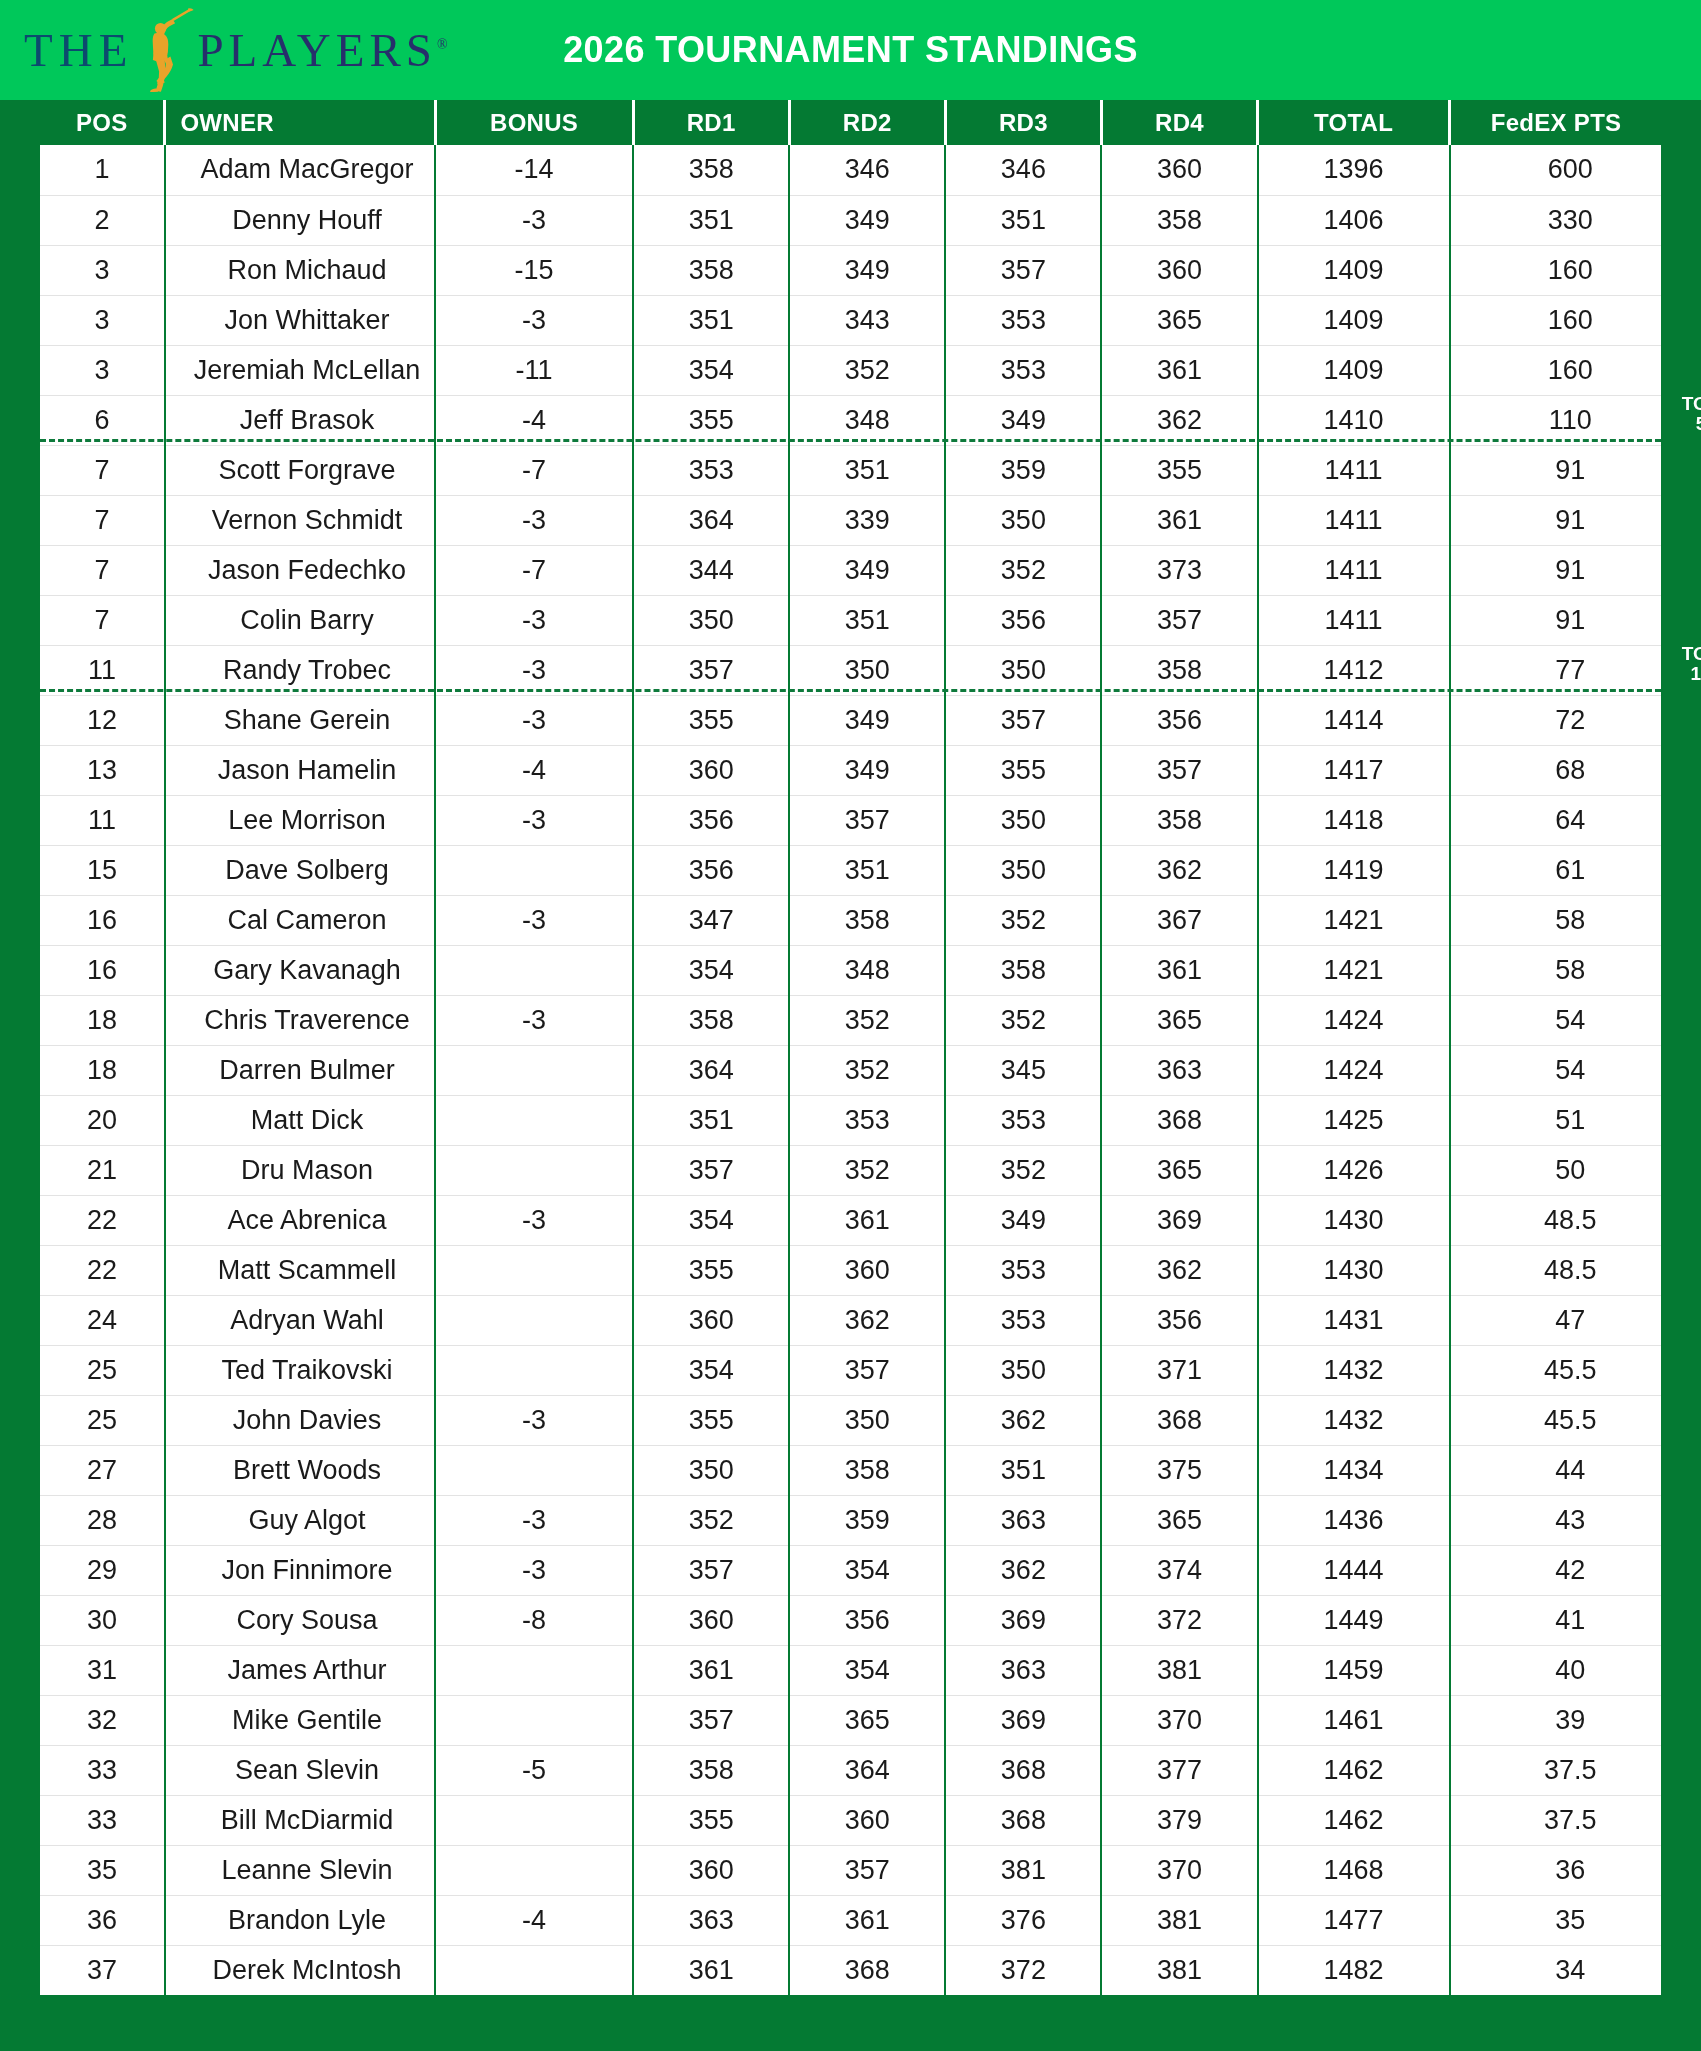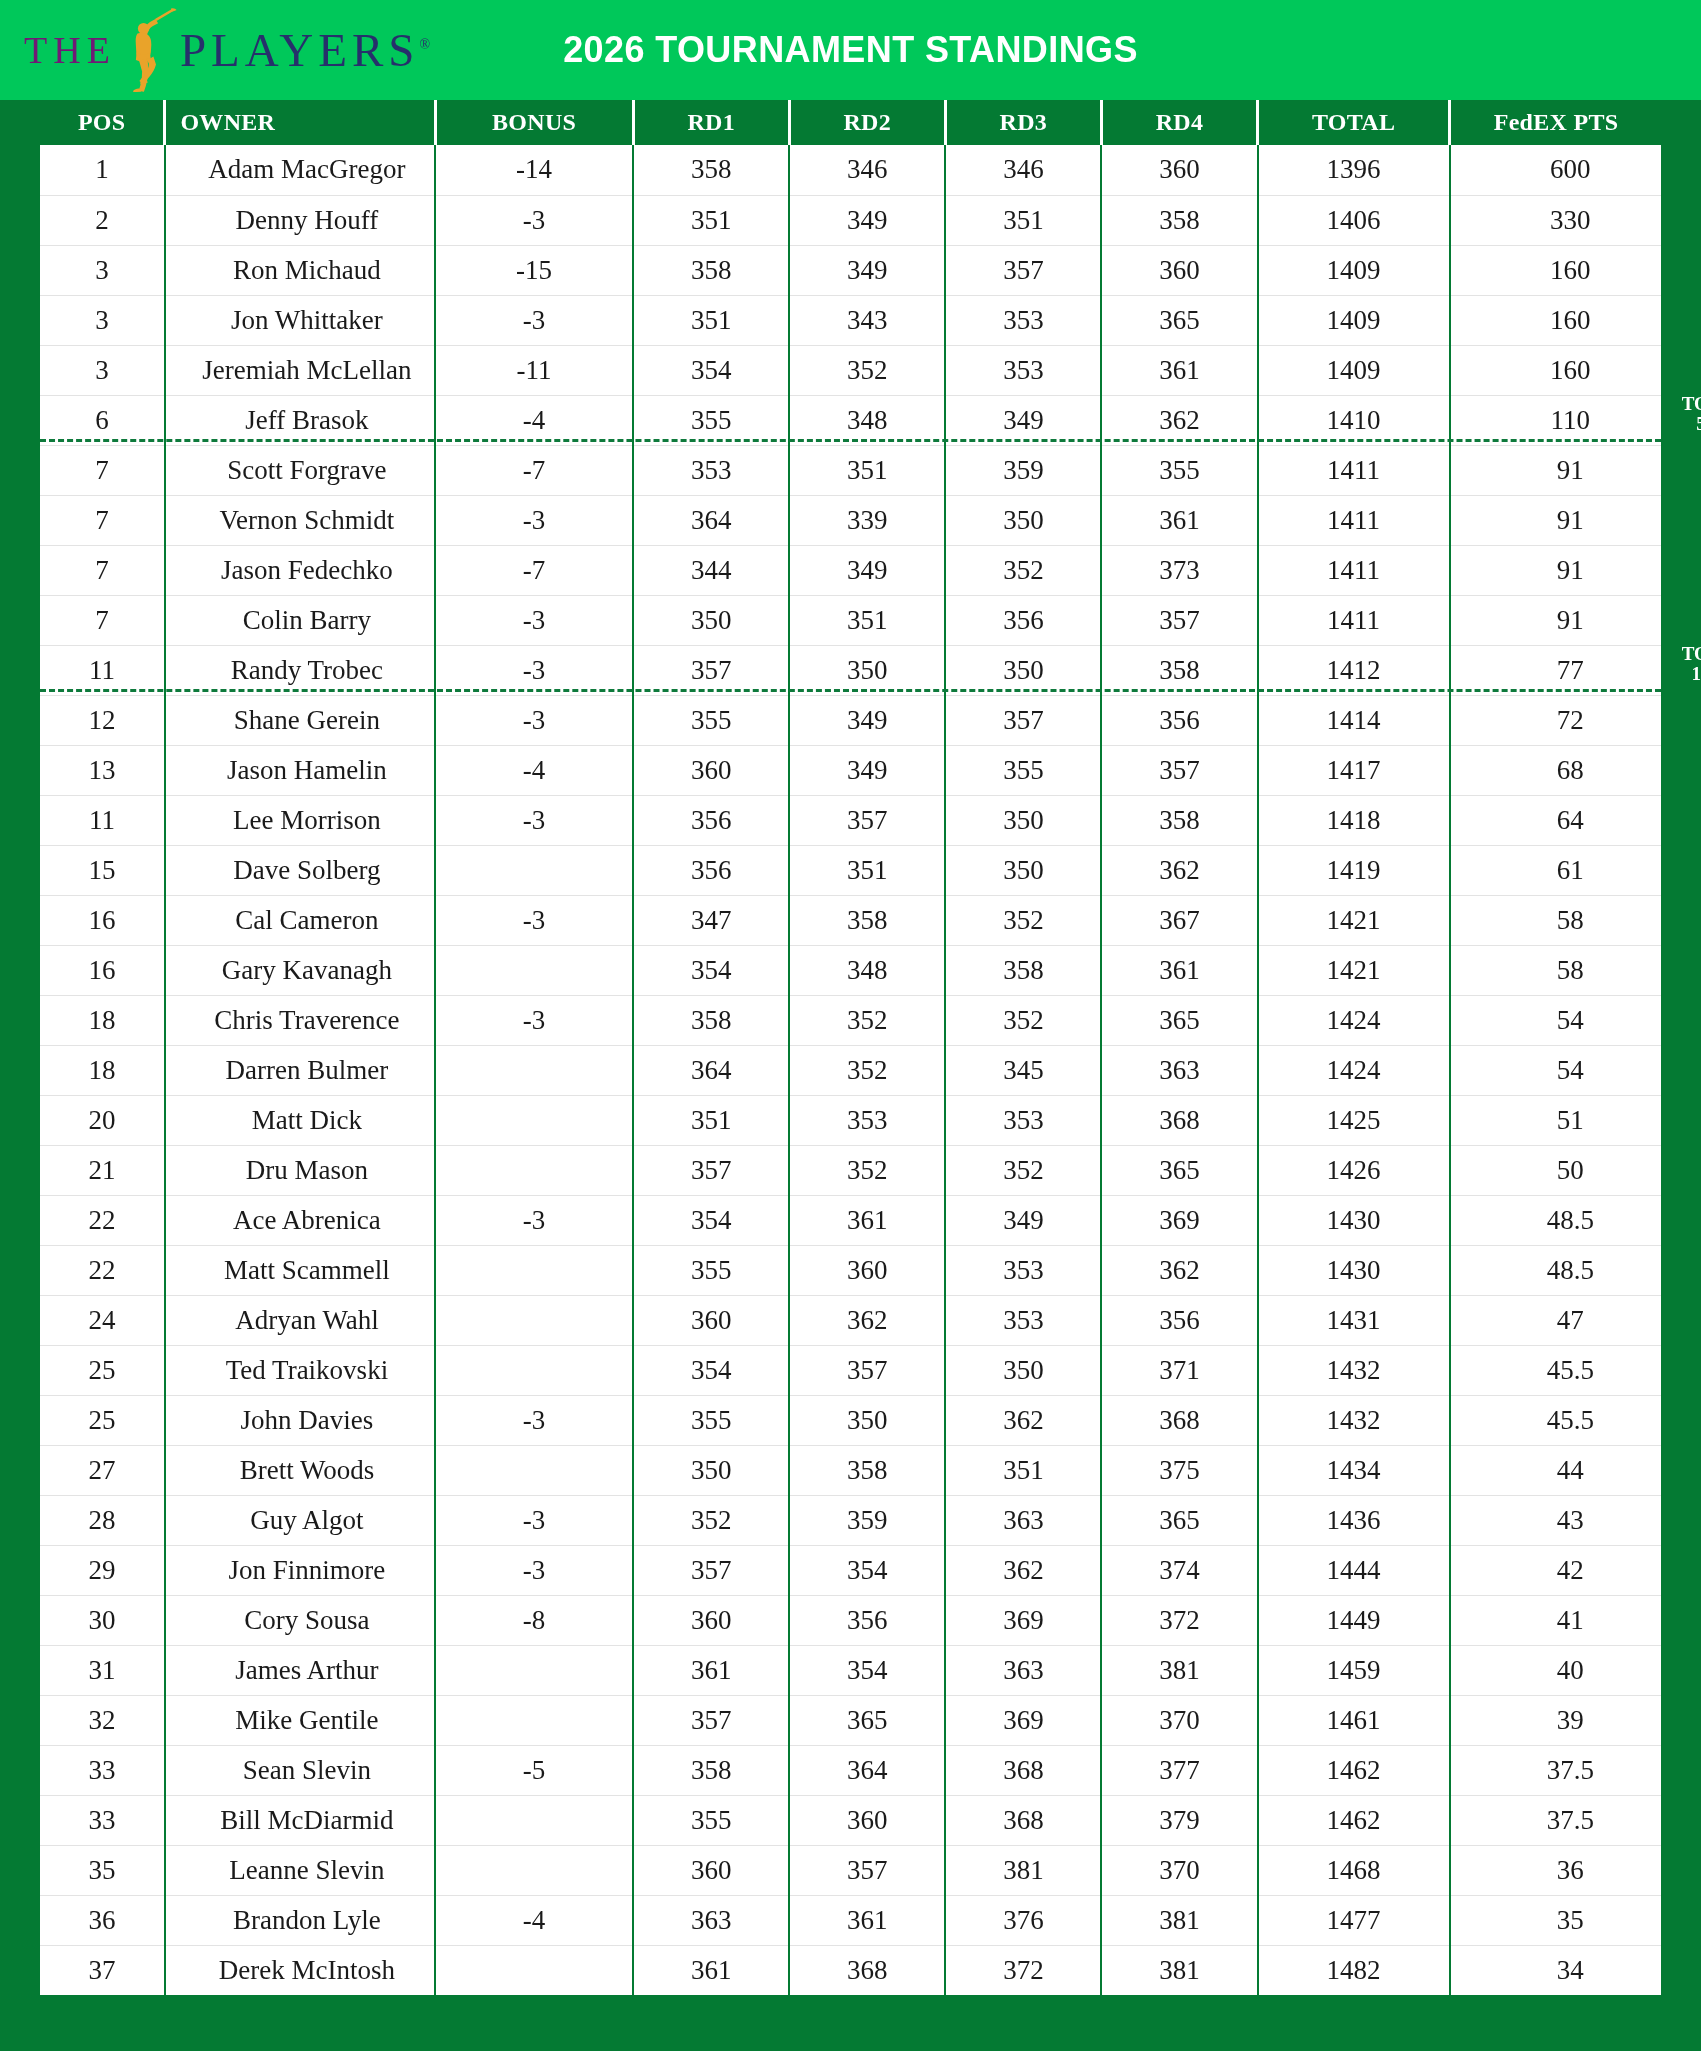--- a/index.html
+++ b/index.html
@@ -32,23 +32,23 @@
     position: absolute;
     left: 24px;
     top: 8px;
     height: 84px;
     display: flex;
     align-items: center;
   }
 
   .logo-the {
     font-family: "Liberation Serif", serif;
-    font-size: 38px;
+    font-size: 47px;
     letter-spacing: 6px;
-    color: #701a75;
+    color: #0c4a6e;
     line-height: 1;
   }
 
   .golfer {
     width: 58px;
     height: 84px;
     position: relative;
     margin: 0 2px 0 4px;
   }
 
@@ -78,21 +78,20 @@
     font-weight: bold;
     color: #FFFFFF;
     letter-spacing: 0.4px;
   }
 
   
   .table-wrap {
     position: relative;
     margin: 0 40px 0 40px;
     width: 1621px;
-    font-family: Liberation Serif, serif;
   }
 
   table.standings {
     border-collapse: collapse;
     width: 1621px;
     table-layout: fixed;
     background: #FFFFFF;
   }
 
   table.standings thead th {

